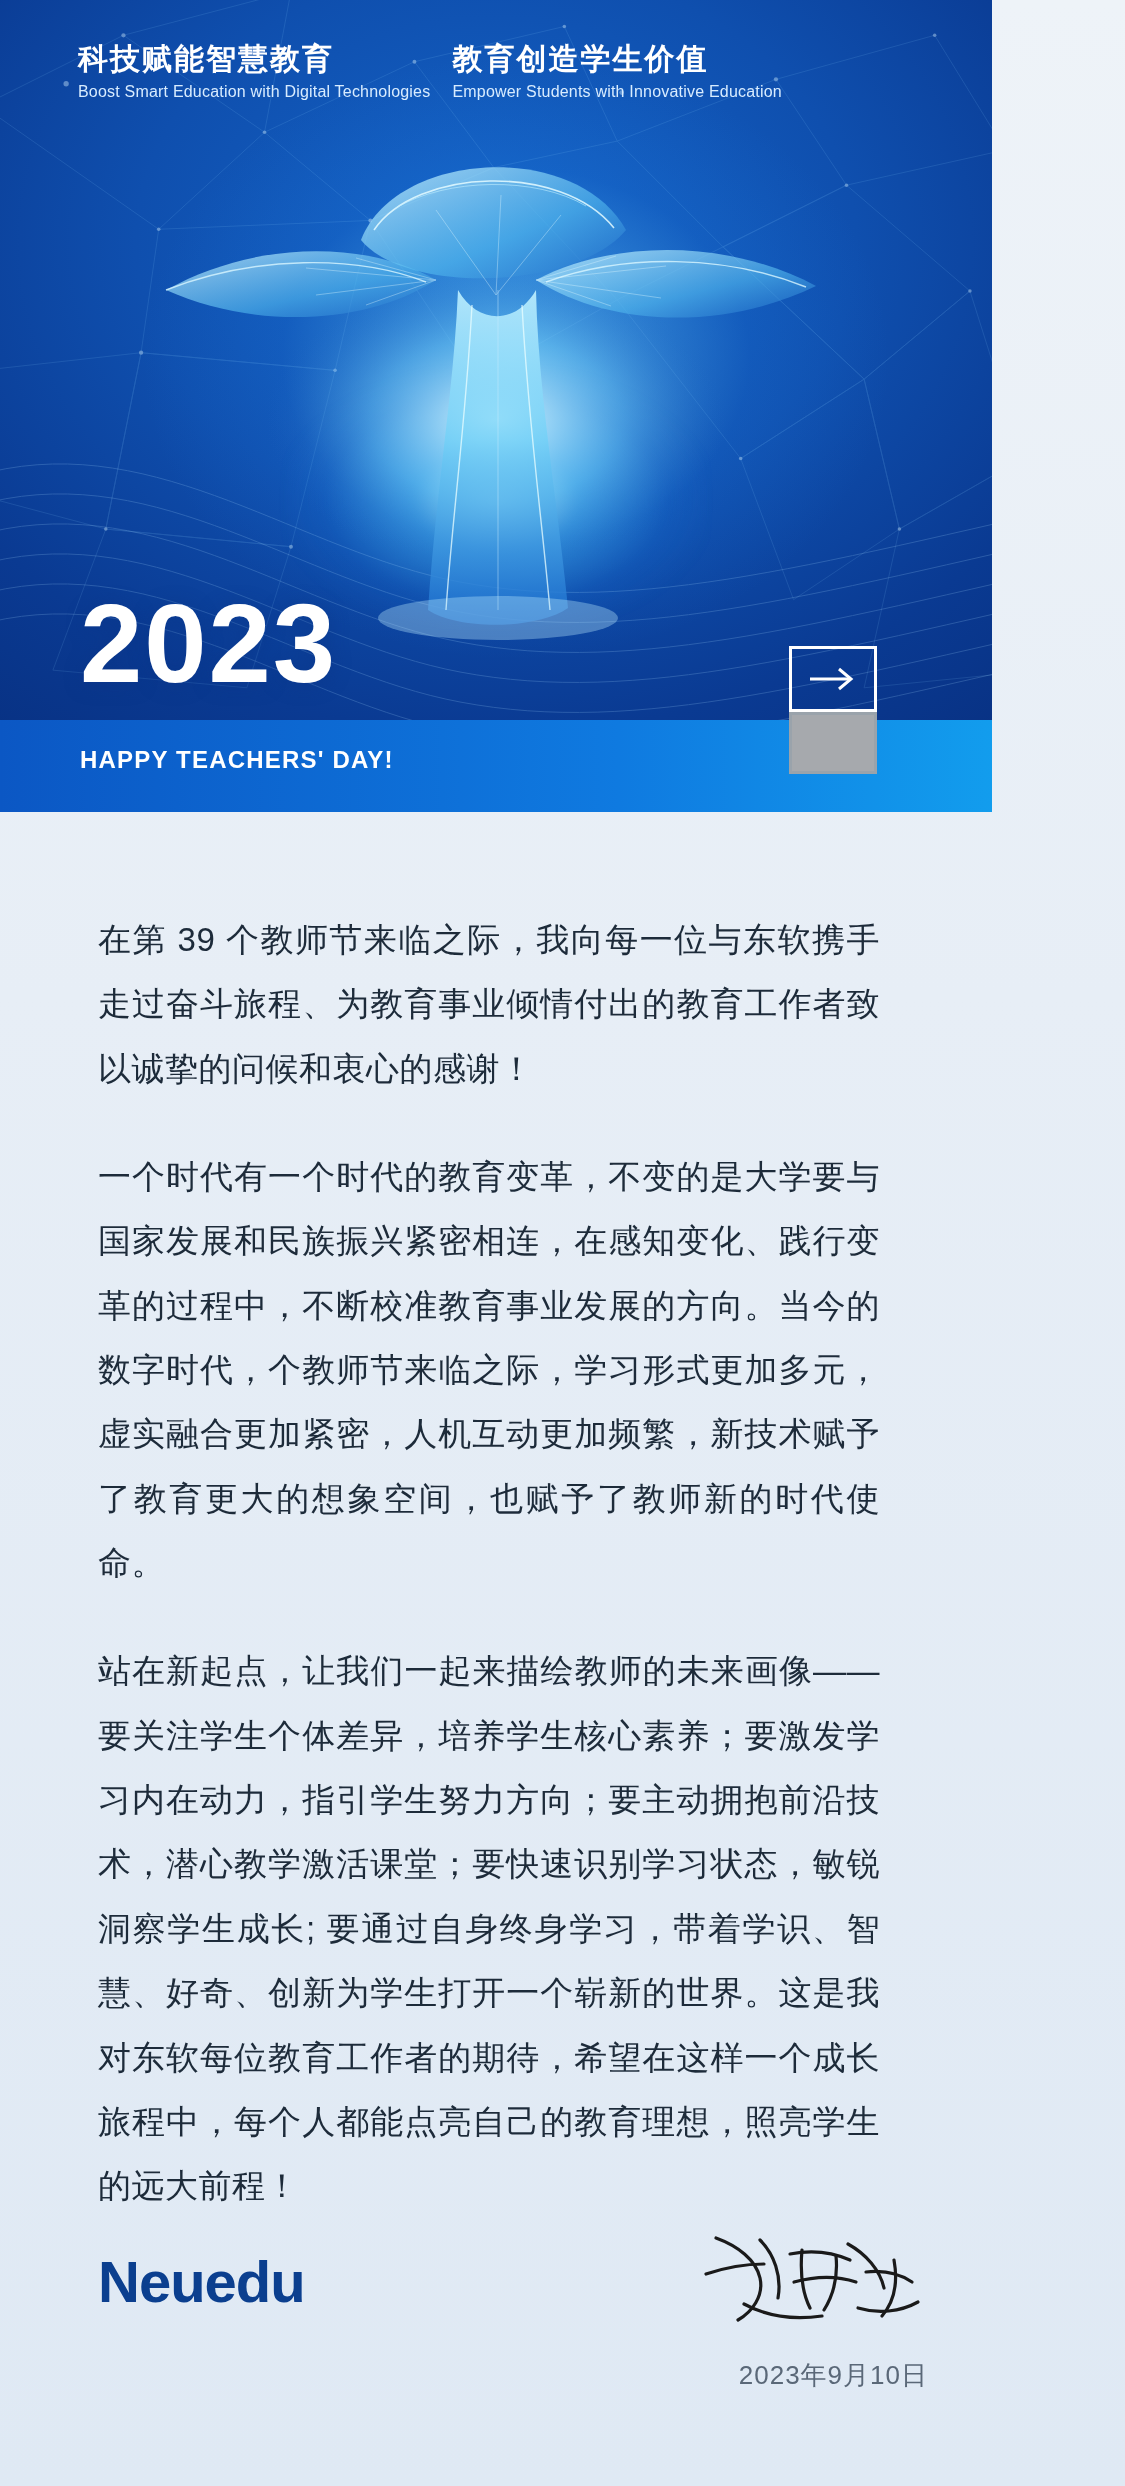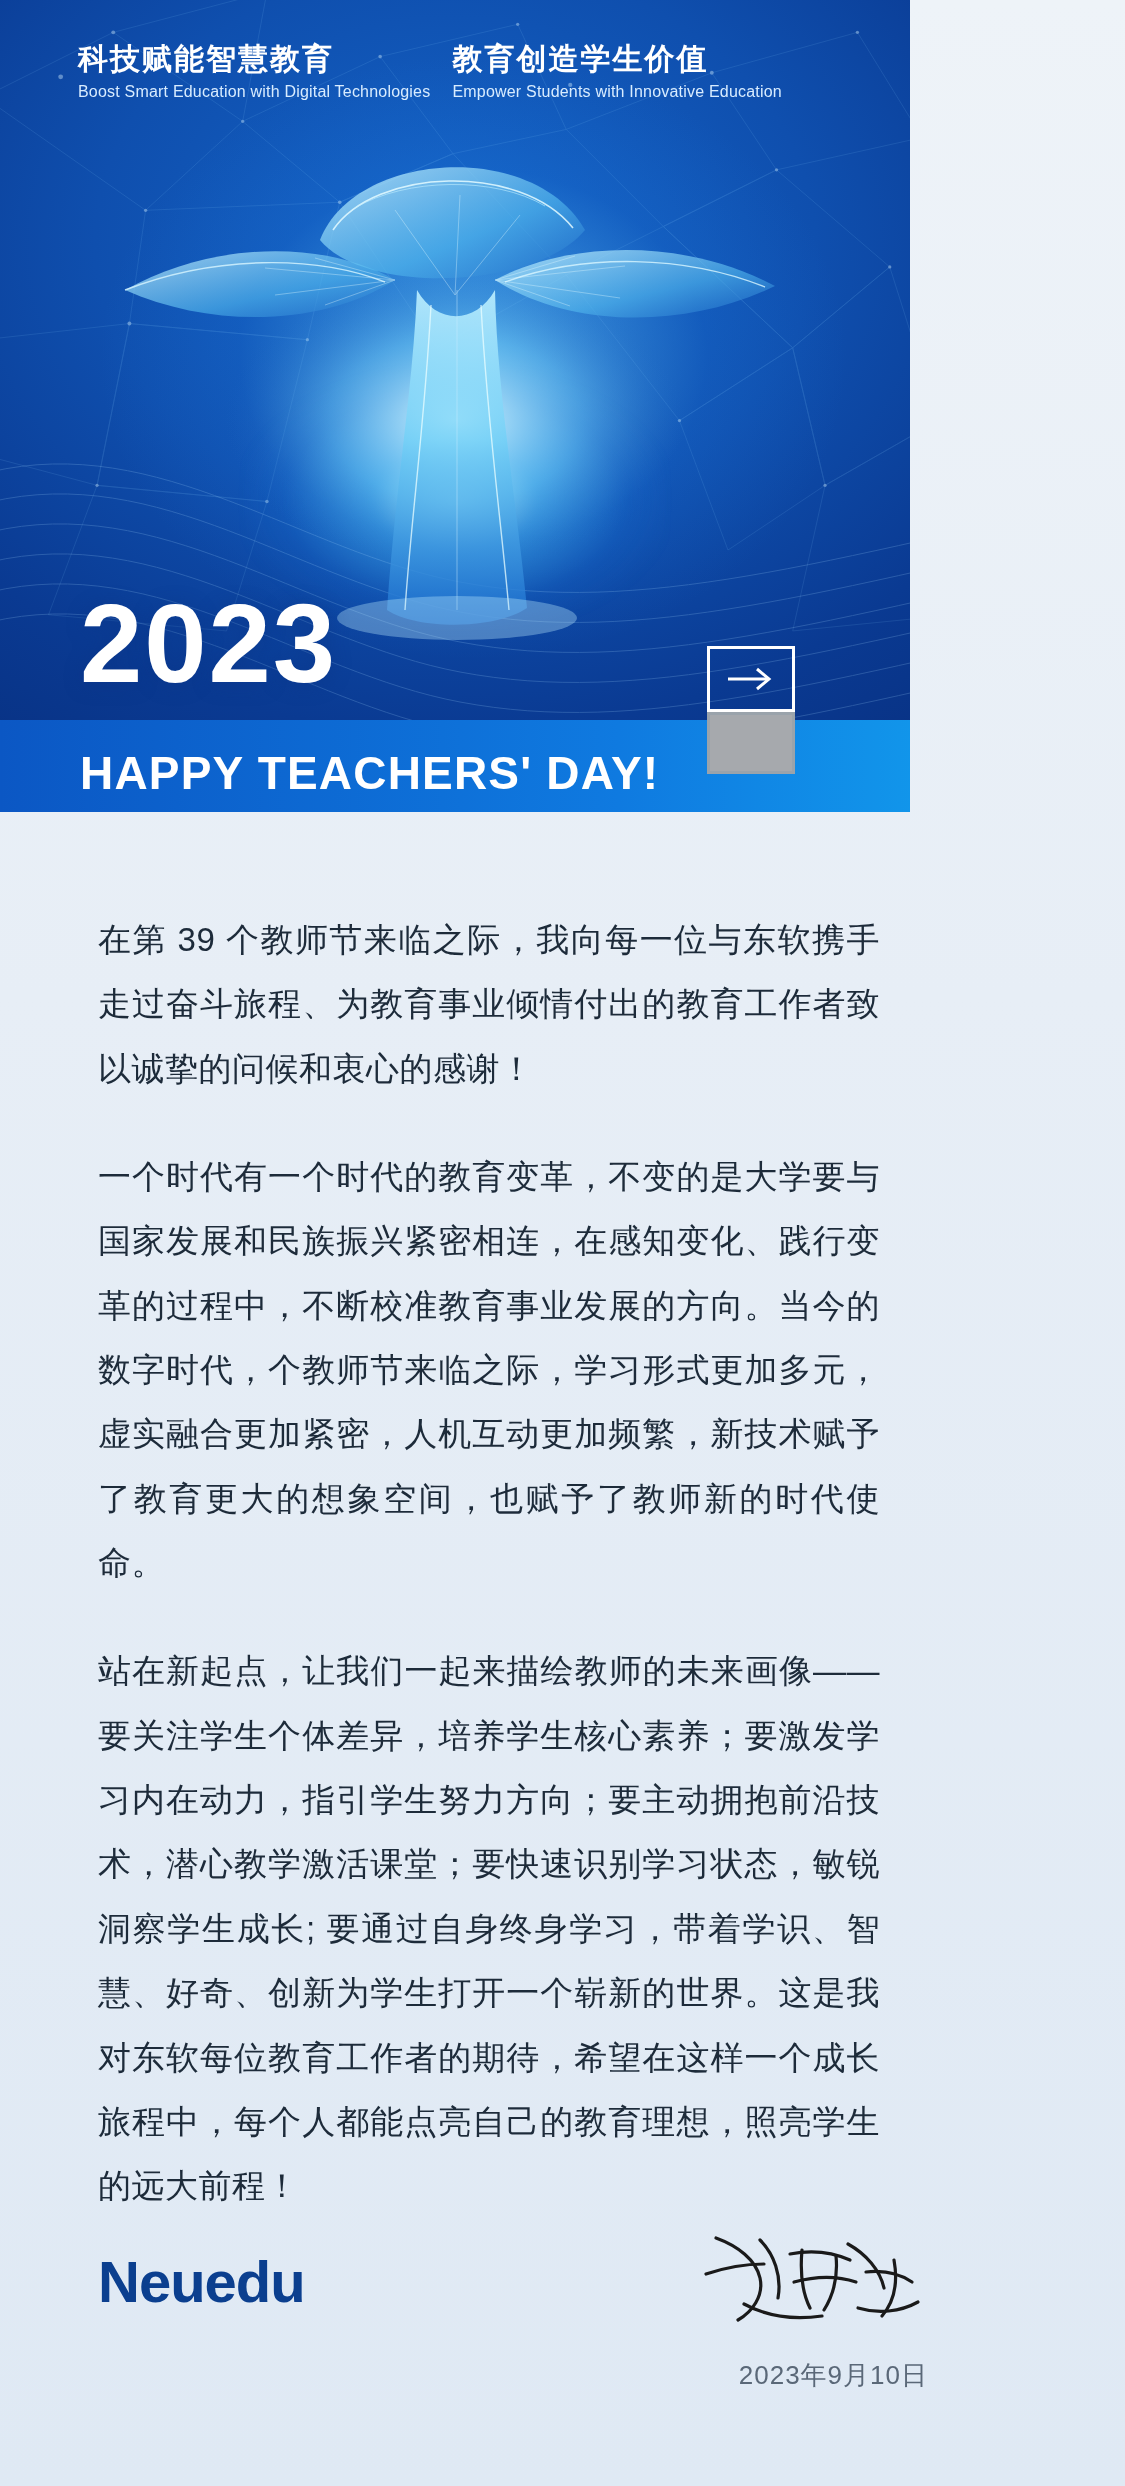--- a/index.html
+++ b/index.html
@@ -14,21 +14,21 @@
     position: relative;
     width: 1125px;
     height: 2486px;
     overflow: hidden;
     background: linear-gradient(180deg, #eef3f8 0%, #e7eef6 40%, #dfe9f4 100%);
   }
 
   
   .hero {
     position: relative;
-    width: 910px;
+    width: 992px;
     height: 812px;
     overflow: hidden;
     background:
       radial-gradient(ellipse 520px 420px at 52% 44%, rgba(120,220,255,0.55) 0%, rgba(30,120,220,0.20) 45%, rgba(0,0,0,0) 72%),
       radial-gradient(ellipse 900px 700px at 50% 30%, #1464c8 0%, #0f4fae 40%, #0a3a92 70%, #072d7c 100%),
       linear-gradient(180deg, #0b47a6 0%, #0a3f9c 45%, #0b3f9e 100%);
   }
   
   .hero .net {
     position: absolute;
@@ -103,21 +103,21 @@
     bottom: 0;
     width: 1125px;
     height: 92px;
     background: linear-gradient(90deg, #0b57c4 0%, #0f7ae0 55%, #13a9f2 100%);
     z-index: 7;
   }
   .band-title {
     position: absolute;
     left: 80px;
     top: 26px;
-    font-size: 46px;
+    font-size: 24px;
     font-weight: 700;
     color: #ffffff;
     letter-spacing: 1.2px;
     white-space: nowrap;
   }
 
   
   .arrow-widget {
     position: absolute;
     right: 115px;

